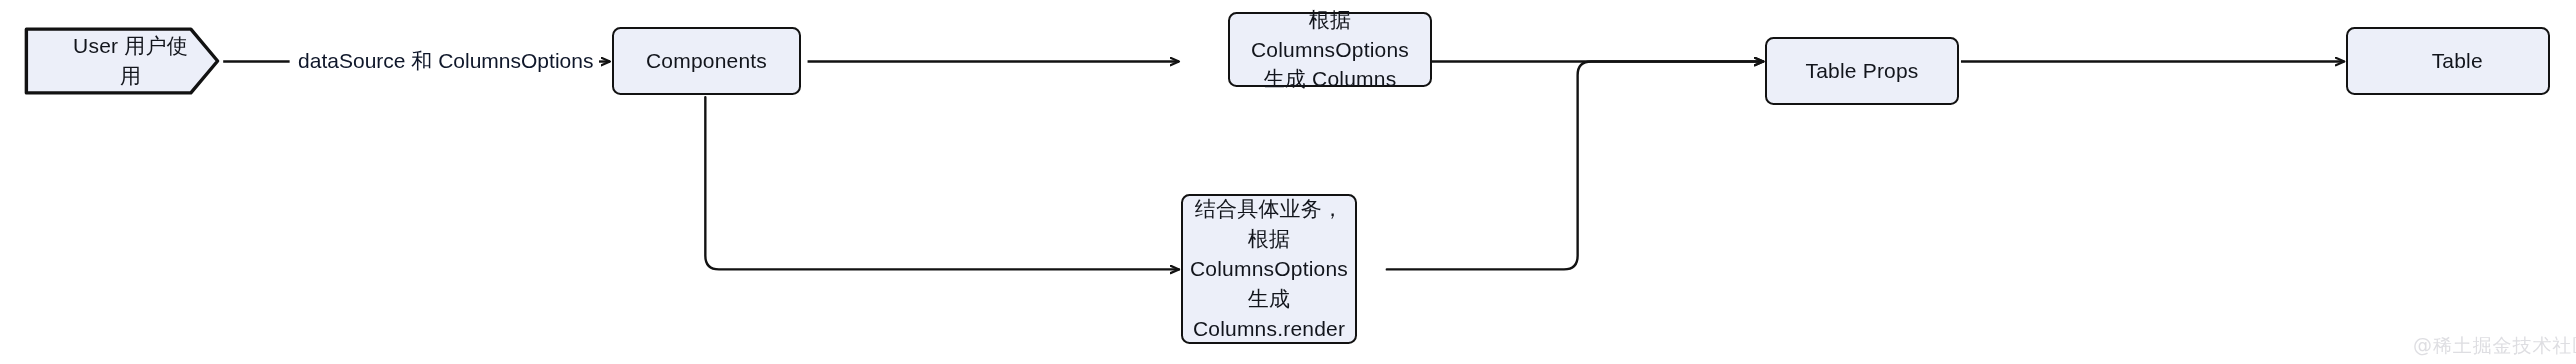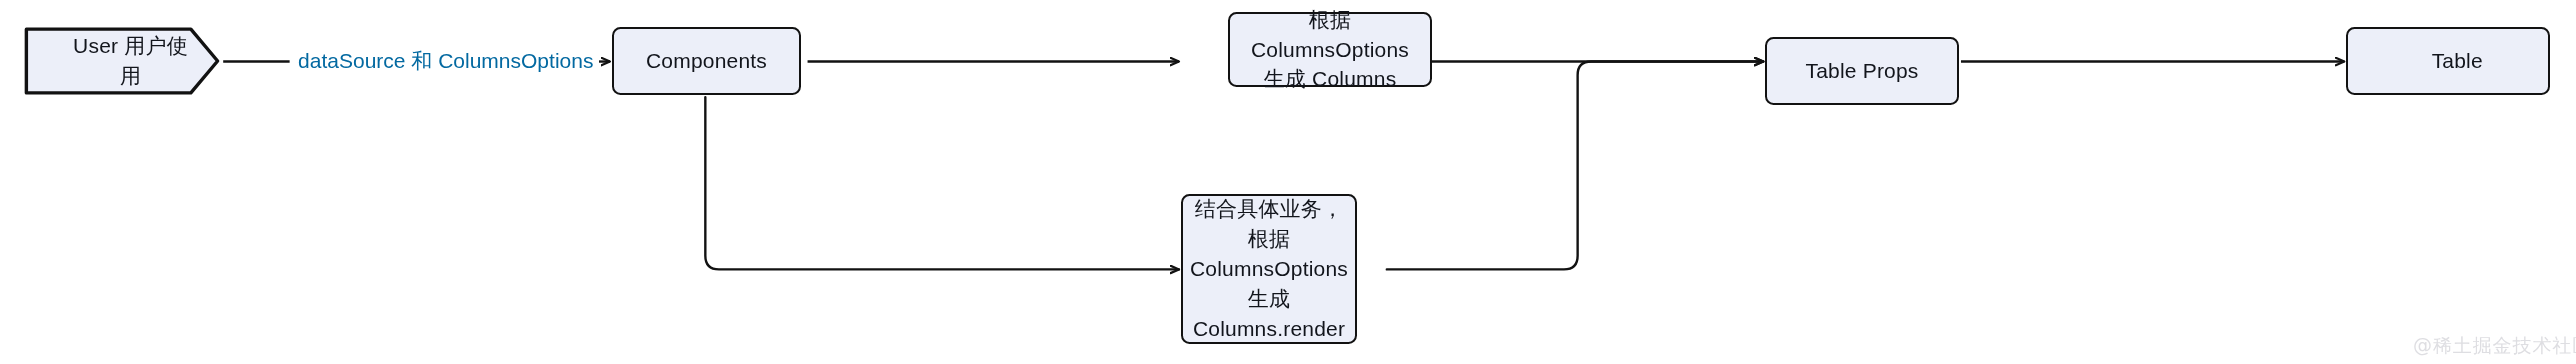--- a/index.html
+++ b/index.html
@@ -58,21 +58,21 @@
   .node-pentagon .pent-label {
     position: relative;
     z-index: 2;
     width: 100%;
     padding-right: 29px;
     box-sizing: border-box;
     text-align: center;
   }
   .edge-label {
     position: absolute;
-    color: #0369a1;
+    color: #0f172a;
     font-size: 21px;
     line-height: 1;
     white-space: nowrap;
     background: #ffffff;
     padding: 0 5.1px;
   }
   .watermark {
     position: absolute;
     color: #dedee2;
     font-size: 19px;

